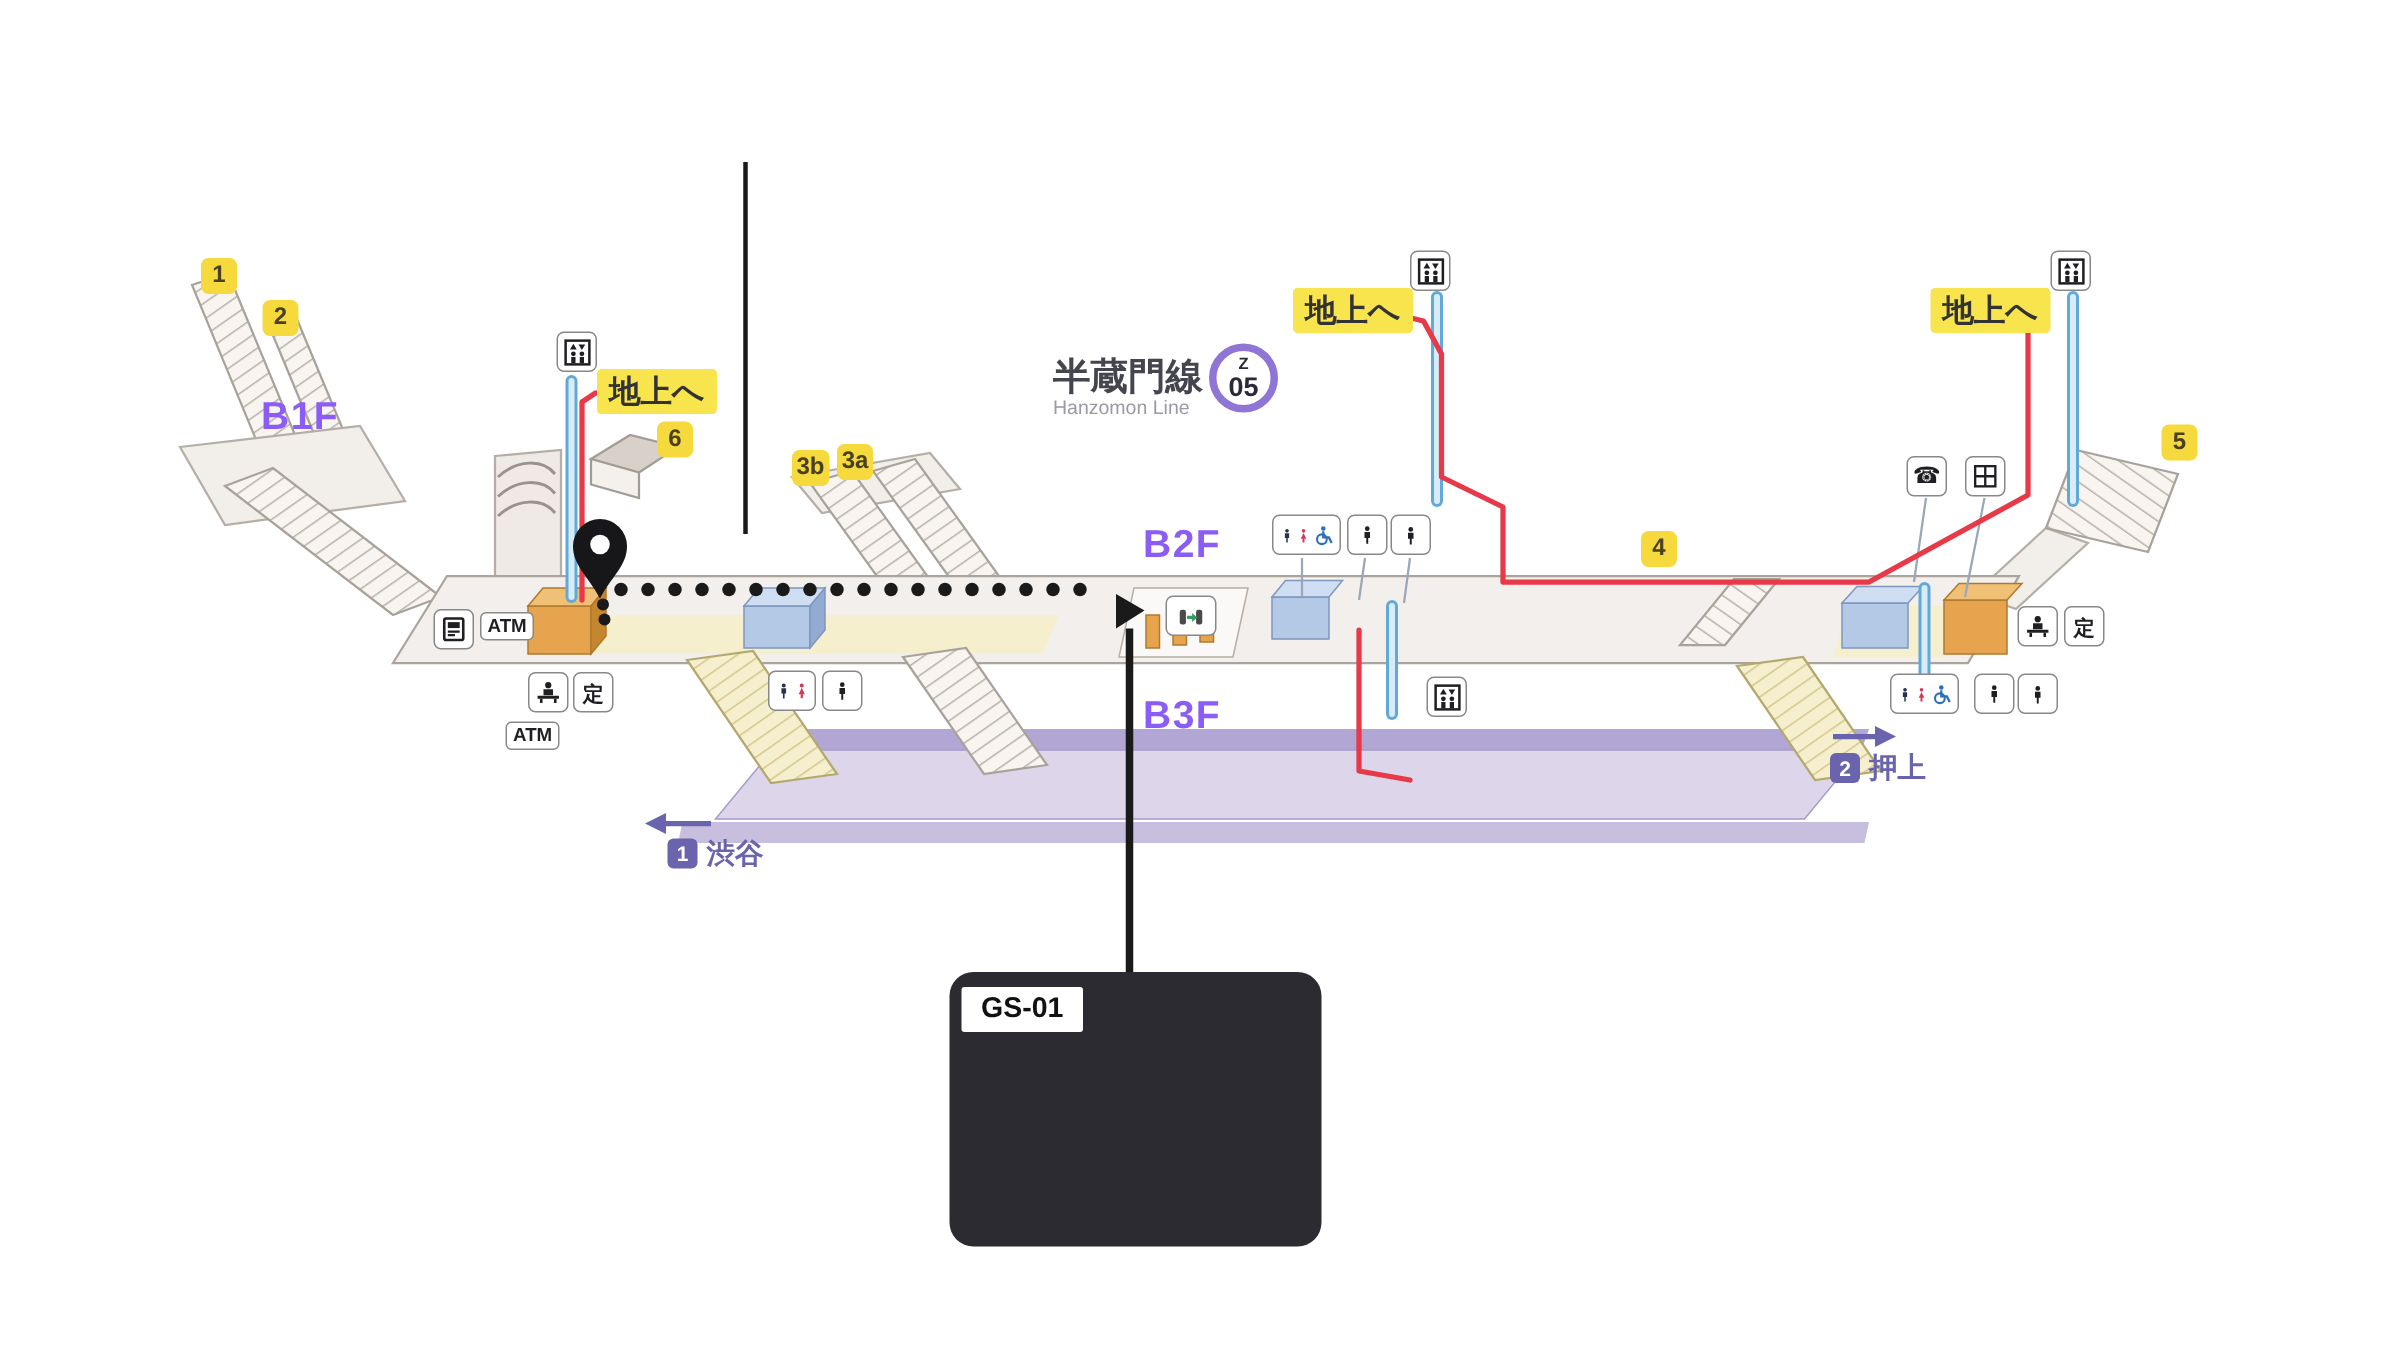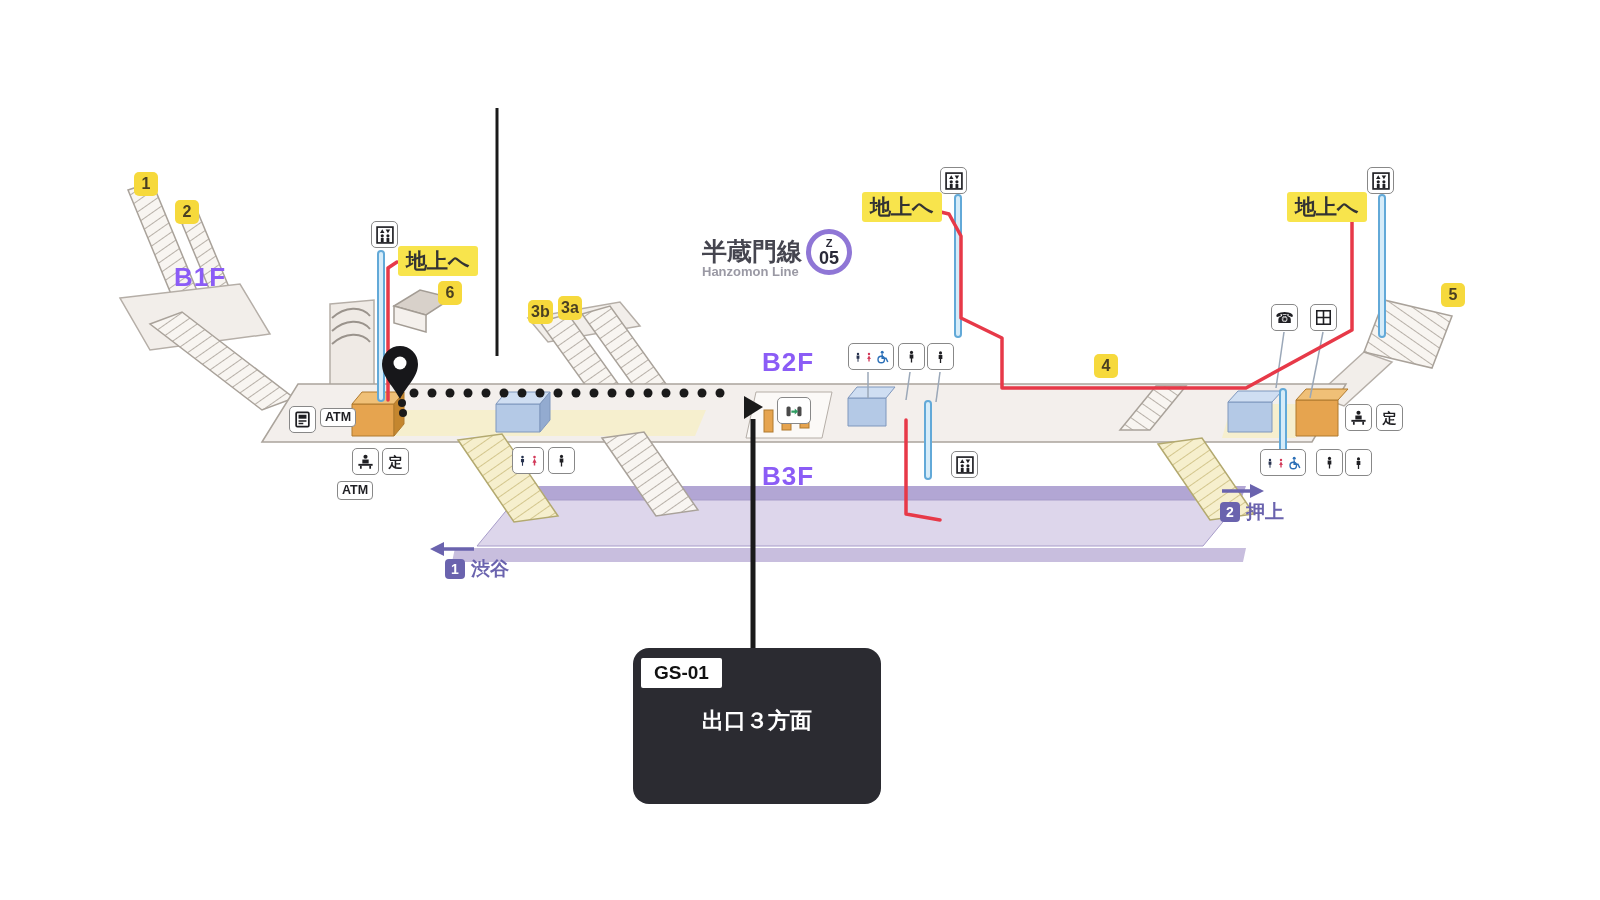--- a/index.html
+++ b/index.html
@@ -10,21 +10,21 @@
 
   
   .anno{font-size:22px;color:#2b2b2b;text-align:center;width:200px;}
   .floor-lbl{color:#8b5cf6;font-weight:700;font-size:26px;letter-spacing:1px;}
   .exit-badge{position:absolute;min-width:24px;height:24px;padding:0 3px;background:#f6d93c;
               border-radius:5px;color:#4a4022;font-weight:700;font-size:16px;
               display:flex;align-items:center;justify-content:center;box-sizing:border-box;}
   .ground-lbl{position:absolute;background:#f8e44c;color:#333;font-weight:700;font-size:21px;
               padding:1px 8px;border-radius:3px;}
   .line-name{font-size:25px;font-weight:700;color:#45454f;line-height:1.05;}
-  .line-en{font-size:13px;color:#9a99a4;font-weight:700;}
+  .line-en{font-size:13px;color:#9a99a4;font-weight:400;}
   .line-circle{position:absolute;width:46px;height:46px;border:5px solid #8f76d6;border-radius:50%;
                background:#fff;display:flex;flex-direction:column;align-items:center;justify-content:center;box-sizing:border-box;}
   .line-circle .lt{font-size:11px;font-weight:700;color:#2a2a38;line-height:.9;margin-top:2px;}
   .line-circle .num{font-size:18px;font-weight:700;color:#2a2a38;line-height:1;}
   .dir{position:absolute;display:flex;align-items:center;gap:6px;}
   .dir-badge{width:20px;height:20px;background:#6a63ae;border-radius:4px;color:#fff;font-weight:700;
              font-size:14px;display:flex;align-items:center;justify-content:center;}
   .dir-text{color:#6a63ae;font-weight:700;font-size:19px;}
 
   
@@ -32,21 +32,21 @@
         border-radius:5px;display:flex;align-items:center;justify-content:center;gap:1px;
         box-sizing:border-box;padding:2px;}
   .ibox svg{display:block;}
   .glyph-phone{font-size:15px;color:#1f1f23;line-height:1;}
   .kanji{font-size:14px;font-weight:700;color:#1f1f23;line-height:1;}
   .atm-box{position:absolute;background:#fff;border:1.5px solid #888;border-radius:4px;
            font-weight:700;font-size:12.5px;color:#1f1f23;padding:2px 4px;line-height:1;}
   .c-man{color:#27324f}.c-woman{color:#d23a5a}.c-wheel{color:#2b6fb7}.c-dark{color:#1f1f23}
 
   
-  .callout{position:absolute;left:633px;top:648px;width:248px;height:156px;background:#2b2b31;
+  .callout{position:absolute;left:633px;top:648px;width:248px;height:183px;background:#2b2b31;
            border-radius:16px;}
   .callout .code{position:absolute;left:8px;top:10px;background:#fff;color:#111;font-size:19px;
                  font-weight:600;padding:4px 13px;border-radius:2px;}
   .callout .title{position:absolute;left:0;right:0;top:58px;text-align:center;color:#fff;
                   font-size:22px;font-weight:600;}
   .callout .brand{position:absolute;left:74px;top:92px;width:100px;height:98px;background:#0d8d95;
                   border-radius:10px;color:#fff;display:flex;flex-direction:column;align-items:center;
                   justify-content:center;font-size:26px;font-weight:700;line-height:1.12;}
 </style>
 </head>
@@ -399,16 +399,15 @@
       <svg width="19" height="19">
         <use href="#i-office"></use>
       </svg>
     </div>
   <div class="ibox" style="left:1376px;top:404px;">
       <span class="kanji">定</span>
     </div>
 
   <div class="callout">
     <div class="code">GS-01</div>
-    <div class="title">出口３方面</div>
   </div>
 
 </div>
 
 </body></html>

